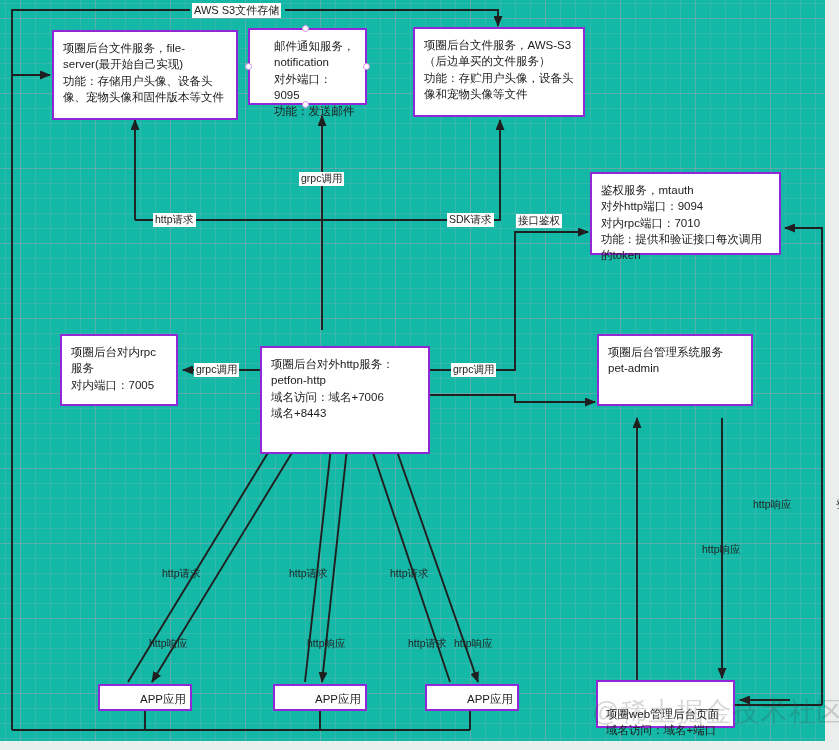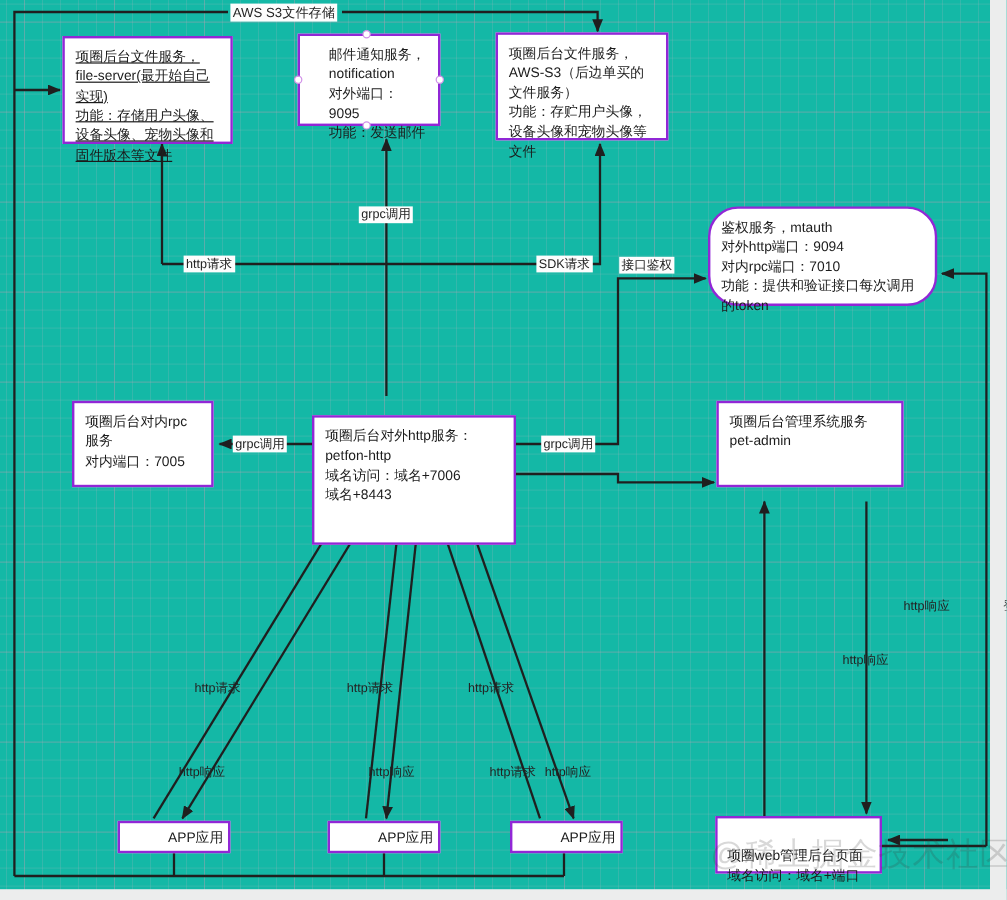--- a/index.html
+++ b/index.html
@@ -84,41 +84,41 @@
       <path d="M305,682 L334,420" marker-end="url(#ah)"></path>
       <path d="M350,420 L322,682" marker-end="url(#ah)"></path>
 
       <path d="M450,682 L362,420" marker-end="url(#ah)"></path>
       <path d="M386,420 L478,682" marker-end="url(#ah)"></path>
     </g>
   </svg>
 
   <div class="elabel" style="left:192px;top:3px;font-size:11px;">AWS S3文件存储</div>
 
-  <div class="node" style="left:52px;top:30px;width:142px;height:90px;text-decoration:underline;">
+  <div class="node" style="left:52px;top:30px;width:186px;height:90px;">
     <div class="txt f12">项圈后台文件服务，file-server(最开始自己实现)
 功能：存储用户头像、设备头像、宠物头像和固件版本等文件</div>
   </div>
 
   <div class="node" style="left:248px;top:28px;width:119px;height:77px;padding-left:15px;">
     <div class="txt f12">邮件通知服务，notification
 对外端口：9095
 功能：发送邮件</div>
     <div class="port" style="left:52px;top:-5px;"></div>
     <div class="port" style="left:52px;bottom:-5px;"></div>
     <div class="port" style="left:-5px;top:33px;"></div>
     <div class="port" style="right:-5px;top:33px;"></div>
   </div>
 
-  <div class="node" style="left:413px;top:27px;width:144px;height:90px;">
+  <div class="node" style="left:413px;top:27px;width:172px;height:90px;">
     <div class="txt f12">项圈后台文件服务，AWS-S3（后边单买的文件服务）
 功能：存贮用户头像，设备头像和宠物头像等文件</div>
   </div>
 
-  <div class="node" style="left:590px;top:172px;width:191px;height:83px;border-radius:25px;">
+  <div class="node" style="left:590px;top:172px;width:191px;height:83px;">
     <div class="txt f12">鉴权服务，mtauth
 对外http端口：9094
 对内rpc端口：7010
 功能：提供和验证接口每次调用的token</div>
   </div>
 
   <div class="node" style="left:60px;top:334px;width:118px;height:72px;">
     <div class="txt f12">项圈后台对内rpc服务
 对内端口：7005</div>
   </div>

